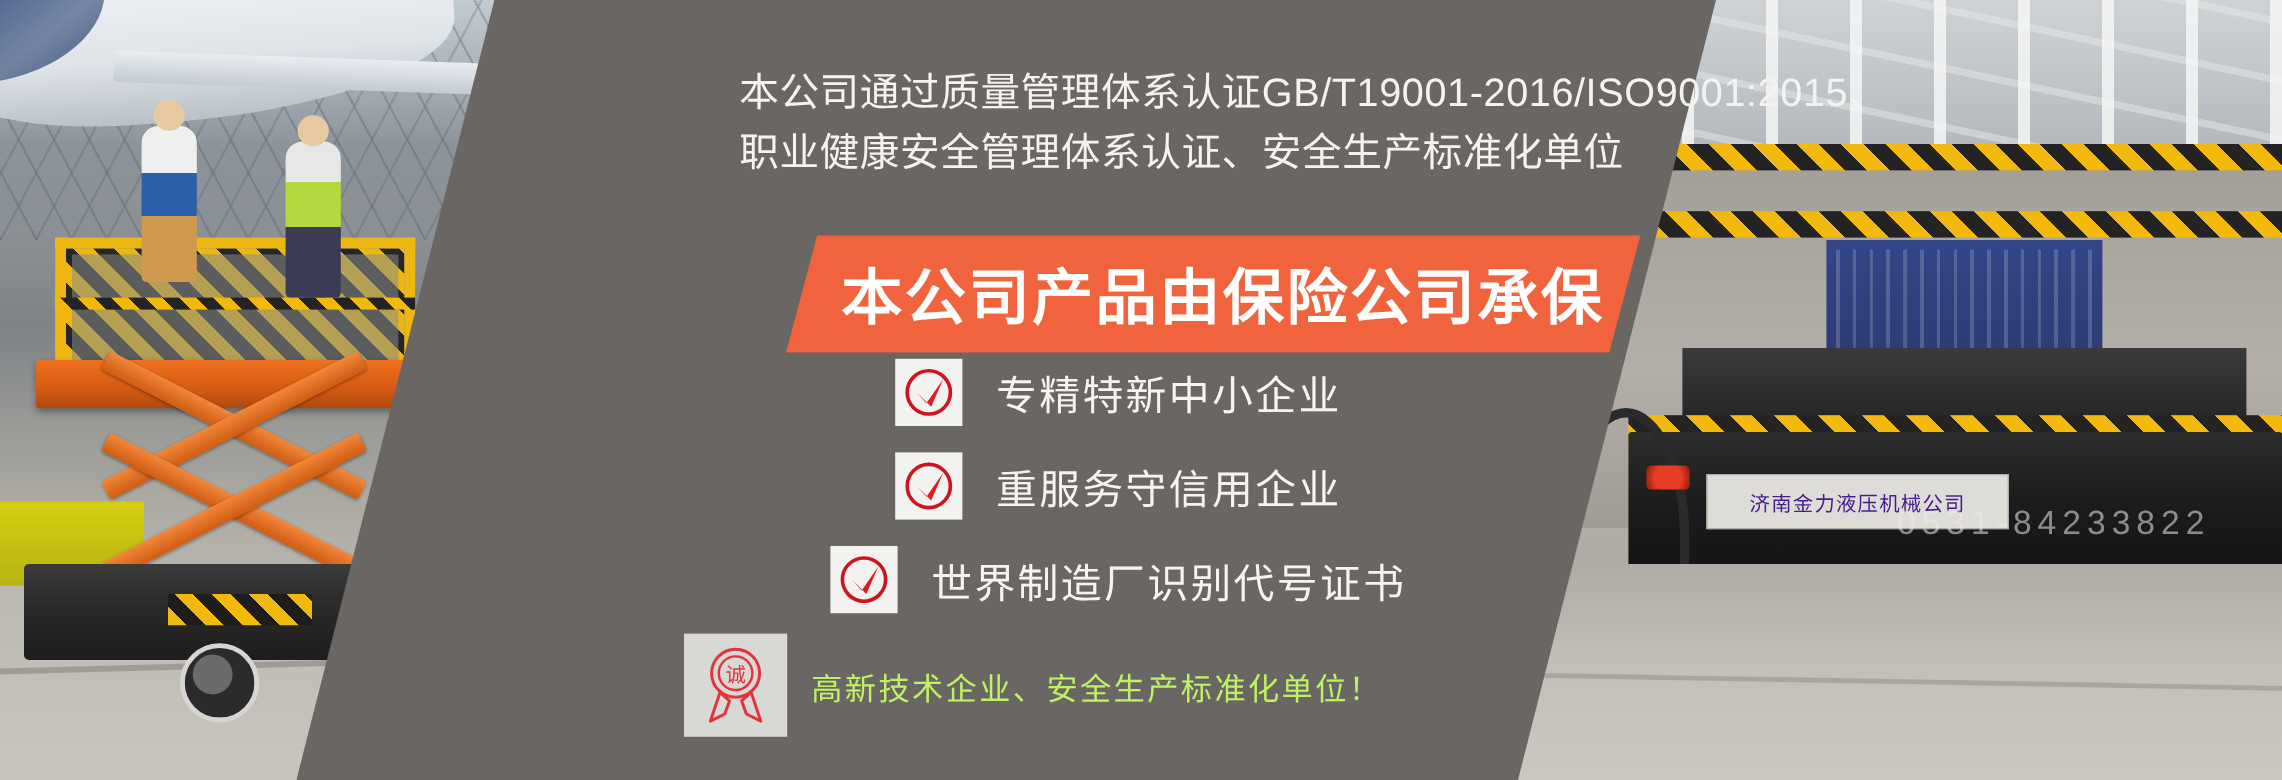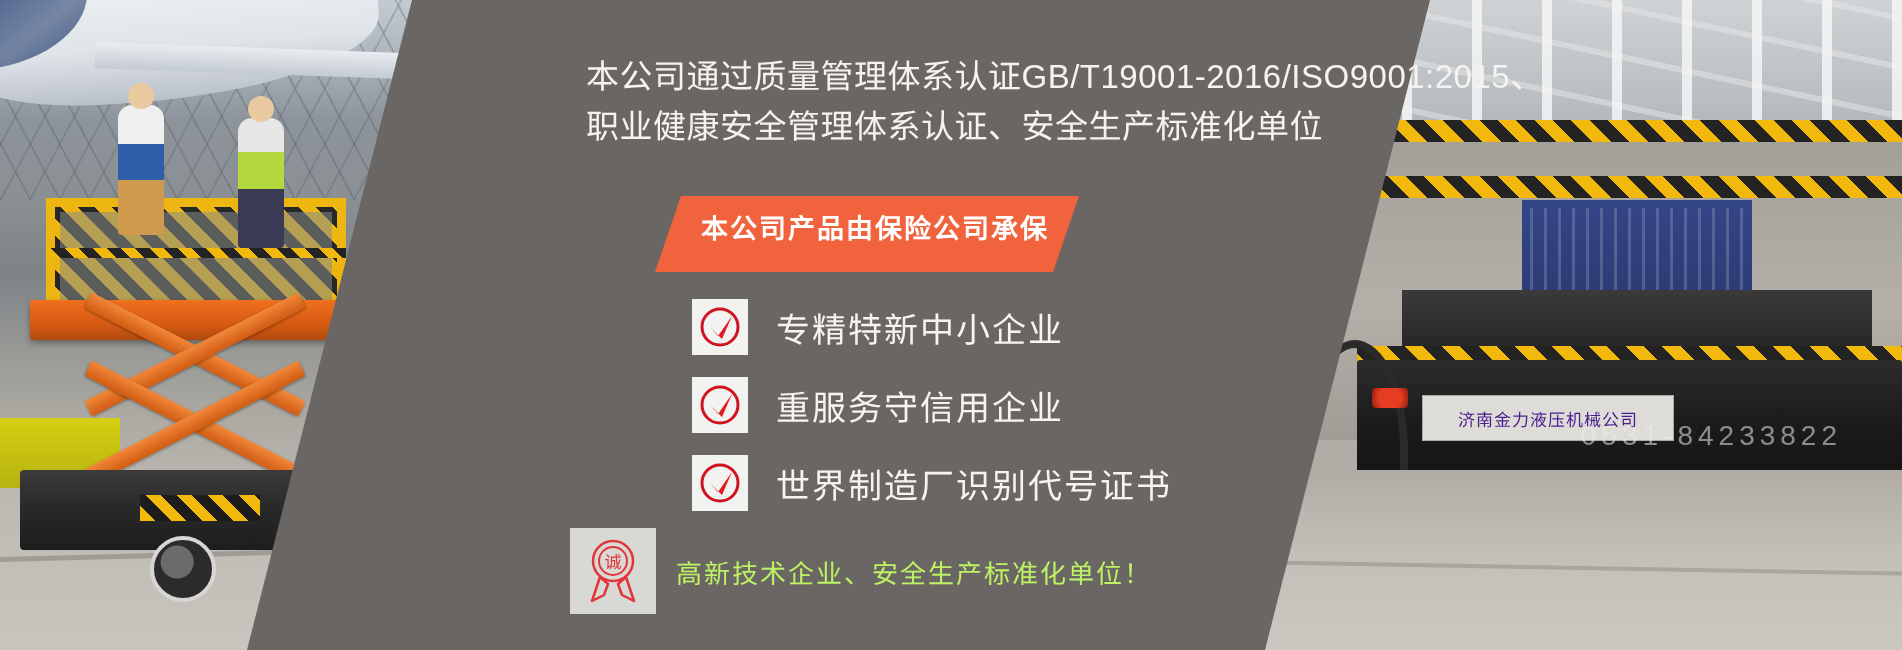--- a/index.html
+++ b/index.html
@@ -243,59 +243,60 @@
   }
 
   
   .content {
     position: absolute;
     left: 0; top: 0;
     width: 1902px; height: 650px;
   }
   .headline {
     position: absolute;
-    left: 586px;
+    left: 616px;
     top: 52px;
     width: 940px;
     color: #f4f3f1;
     font-size: 33px;
     line-height: 1.52;
     letter-spacing: .5px;
     white-space: nowrap;
   }
   .headline .l2 { margin-left: 0; }
 
   .ribbon-wrap {
     position: absolute;
     left: 655px;
     top: 196px;
   }
   .ribbon {
     position: relative;
     display: inline-block;
     background: #f0633c;
     color: #ffffff;
-    font-size: 27px;
+    font-size: 51px;
     font-weight: bold;
     letter-spacing: 2px;
-    padding: 11px 30px 26px 46px;
+    padding: 11px 30px 13px 46px;
     -webkit-clip-path: polygon(26px 0, 100% 0, calc(100% - 26px) 100%, 0 100%);
     clip-path: polygon(26px 0, 100% 0, calc(100% - 26px) 100%, 0 100%);
     white-space: nowrap;
   }
 
   .check-list {
     position: absolute;
     left: 692px;
     top: 288px;
   }
   .check-item {
     display: flex;
     align-items: center;
     height: 78px;
+    justify-content: center;
   }
   .check-icon {
     width: 56px; height: 56px;
     background: #f2f2f0;
     display: flex; align-items: center; justify-content: center;
     flex: 0 0 auto;
     margin-right: 28px;
   }
   .check-icon svg { display: block; }
   .check-label {

